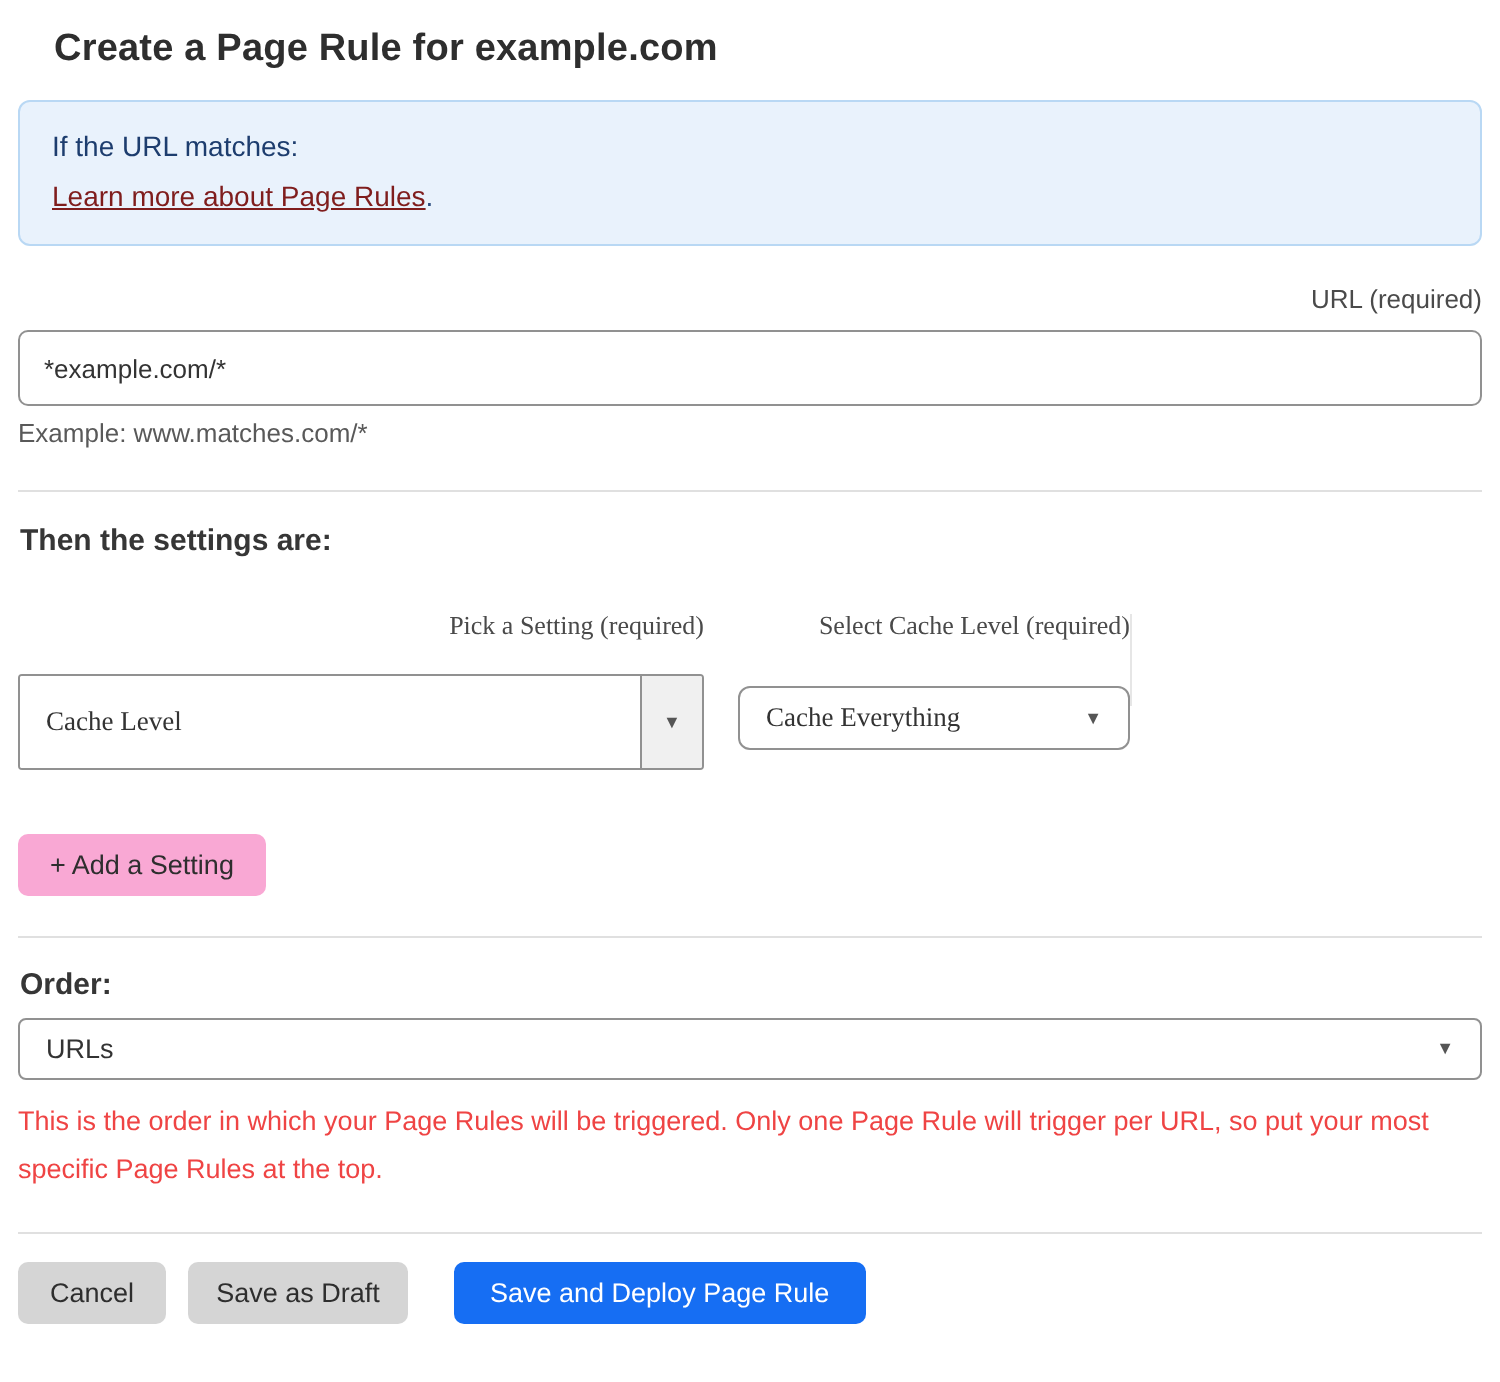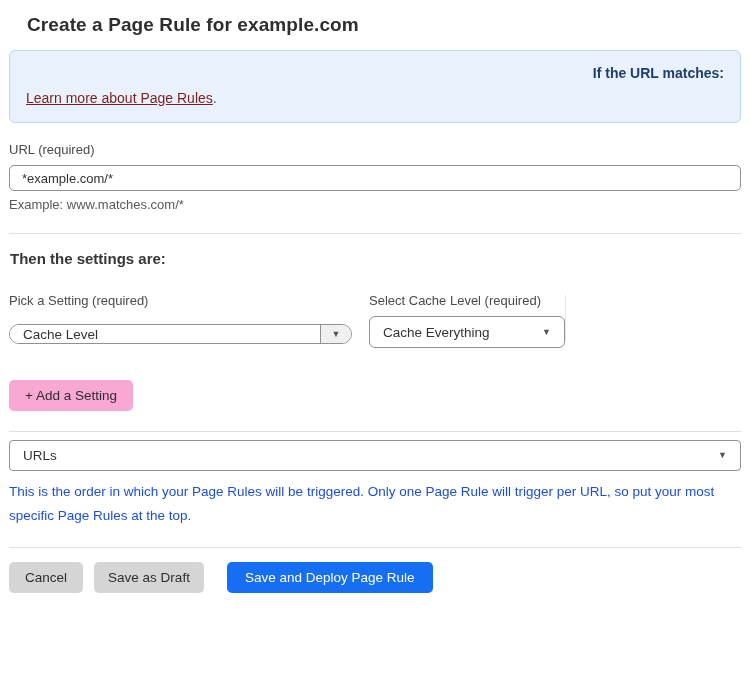--- a/index.html
+++ b/index.html
@@ -22,67 +22,67 @@
   .info-box {
     background: #e9f2fc;
     border: 1px solid #b9d8f4;
     border-radius: 6px;
     padding: 10px 16px 12px 16px;
     line-height: 24.5px;
     font-size: 14px;
     color: #2d4d80;
     margin-bottom: 19px;
   }
-  .info-box .info-heading { font-weight: bold; color: #1d3d6e; text-align: right; }
+  .info-box .info-heading { font-weight: normal; color: #1d3d6e; }
   .info-box a.info-link {
     color: #7f1d1d; text-decoration: underline; cursor: pointer;
   }
   .info-box .link-suffix { color: #2d4d80; }
 
   
-  .field-label { font-size: 13px; color: #4a4a4a; margin-bottom: 8px; }
+  .field-label { font-size: 13px; color: #4a4a4a; margin-bottom: 8px; text-align: right; }
   .text-input {
-    width: 100%; height: 26px;
+    width: 100%; height: 38px;
     border: 1px solid #919191; border-radius: 5px;
     padding: 0 12px; font-size: 13px; color: #333333;
     font-family: "Liberation Sans", sans-serif;
     background: #ffffff; outline: none;
   }
   .field-example { font-size: 13px; color: #595959; margin-top: 6px; }
 
   .divider { border: none; border-top: 1px solid #e0e0e0; margin: 0; }
   .divider-url { margin-top: 21px; }
 
   .section-heading { font-size: 15px; font-weight: bold; color: #363636; }
   .settings-heading { margin: 16px 1px 0 1px; }
 
-  .settings-row { display: flex; margin-top: 26px; }
+  .settings-row { display: flex; margin-top: 26px; font-family: Liberation Serif, serif; }
   .settings-col-1 { width: 343px; margin-right: 17px; }
   .settings-col-2 { width: 196px; }
 
   
   .split-select {
-    display: flex; height: 20px; margin-top: 16px;
-    border: 1px solid #919191; border-radius: 14px;
+    display: flex; height: 48px; margin-top: 16px;
+    border: 1px solid #919191; border-radius: 2px;
     overflow: hidden; background: #ffffff; cursor: pointer;
   }
   .split-select .split-value {
     flex: 1; display: flex; align-items: center;
     padding: 0 13px; font-size: 13.5px; color: #333333;
     background: #ffffff;
   }
   .split-select .split-arrow-box {
     width: 31px; display: flex; align-items: center; justify-content: center;
     background: #f0f0f0; border-left: 1px solid #919191;
   }
 
   
   .simple-select {
     display: flex; align-items: center; justify-content: space-between;
-    height: 32px; margin-top: 8px;
+    height: 32px; margin-top: 22px;
     border: 1px solid #919191; border-radius: 6px;
     background: #ffffff; padding: 0 13px;
     font-size: 13.5px; color: #333333; cursor: pointer;
   }
   .arrow-glyph { font-size: 9px; color: #555555; line-height: 1; }
 
   .col-after-line {
     width: 1px; background: #e6e6e6; height: 46px; margin-top: 2px;
   }
 
@@ -94,21 +94,21 @@
     font-size: 13.5px; font-family: "Liberation Sans", sans-serif;
     cursor: pointer; display: inline-flex; align-items: center;
   }
 
   .divider-settings { margin-top: 20px; }
 
   .order-heading { margin: 15px 1px 0 1px; }
   .order-select-label { margin-top: 23px; }
   .order-select { margin-top: 8px; border-radius: 4px; height: 31px; }
   .order-help {
-    font-size: 13.5px; color: #1d4ed8; line-height: 24px;
+    font-size: 13.5px; color: #ef4444; line-height: 24px;
     margin-top: 9px; max-width: 732px;
   }
 
   .divider-footer { margin-top: 19px; }
 
   .actions-row { display: flex; align-items: center; margin-top: 14px; }
   .btn {
     height: 31px; border: none; border-radius: 5px;
     font-size: 13.5px; font-family: "Liberation Sans", sans-serif;
     cursor: pointer; display: inline-flex; align-items: center; justify-content: center;
@@ -155,20 +155,21 @@
         <span class="arrow-glyph">▼</span>
       </div>
     </div>
     <div class="col-after-line"></div>
   </div>
 
   <button class="add-setting-btn">+ Add a Setting</button>
 
   <hr class="divider divider-settings">
 
+  <h2 class="section-heading order-heading">Order:</h2>
 
   <div class="simple-select order-select">
     <span>URLs</span>
     <span class="arrow-glyph">▼</span>
   </div>
   <div class="order-help">This is the order in which your Page Rules will be triggered. Only one Page Rule will trigger per URL, so put your most specific Page Rules at the top.</div>
 
   <hr class="divider divider-footer">
 
   <div class="actions-row">

